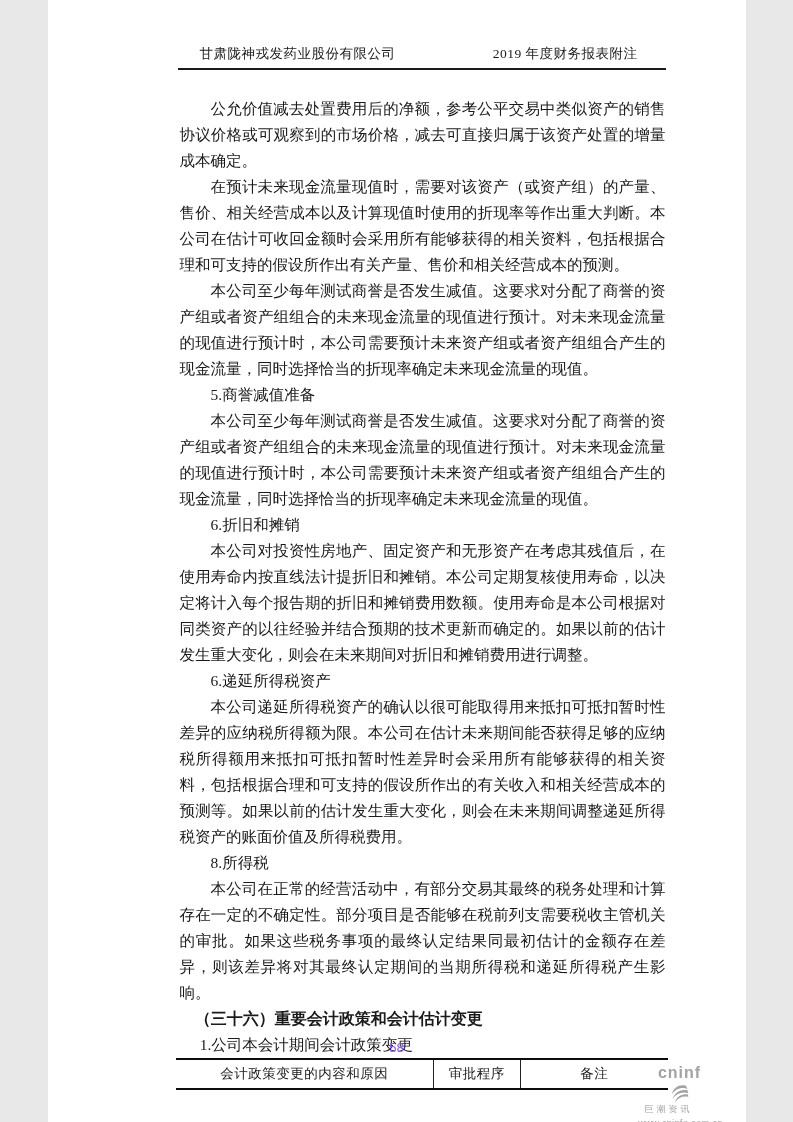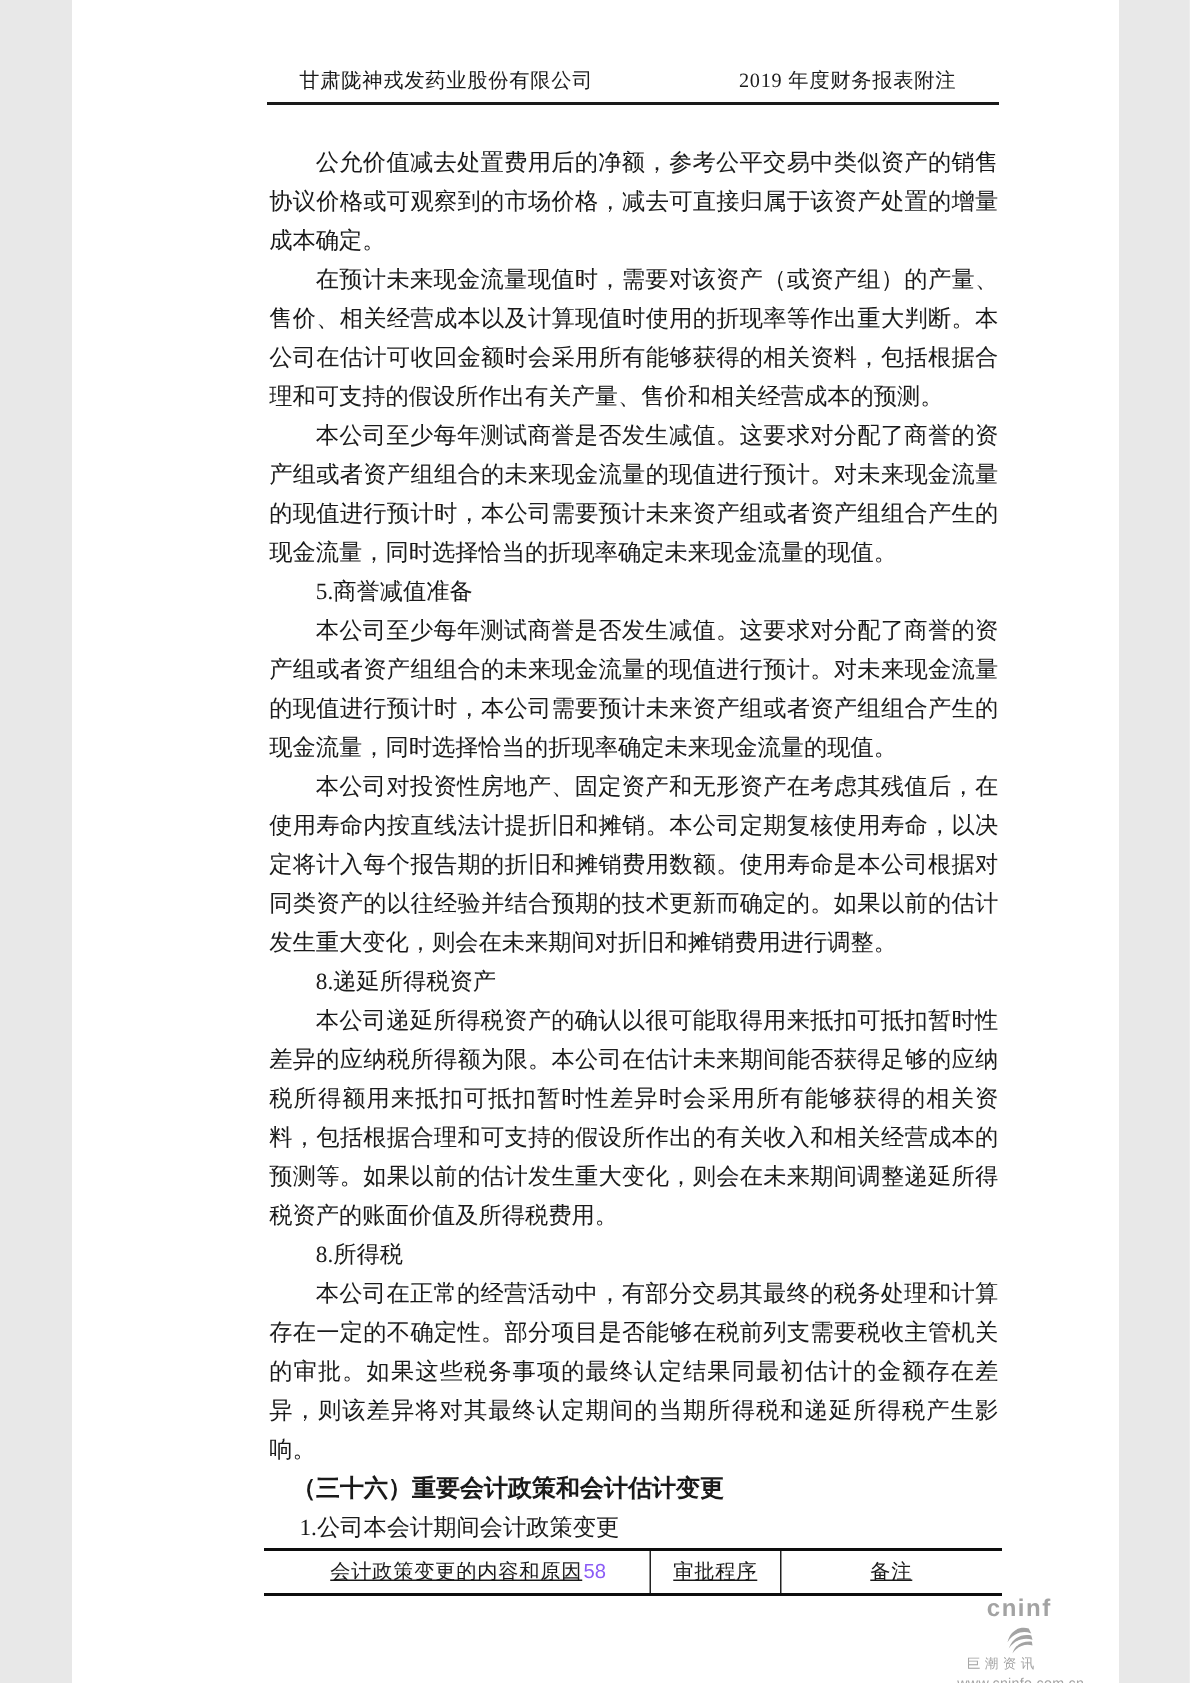--- a/index.html
+++ b/index.html
@@ -63,21 +63,20 @@
     border-top:2.5px solid #0d0d0d;
     border-bottom:2.5px solid #0d0d0d;
     font-size:13.5px;
   }
   .policy-table th{
     font-weight:normal;
     text-align:center;
     height:22px;
     padding:1px 2px;
     letter-spacing:.5px;
-    text-decoration:underline;
   }
   .policy-table th + th{ border-left:1px solid #222; }
   .col1{width:52.4%;} .col2{width:17.7%;} .col3{width:29.9%;}
   
   .page-number{
     position:absolute;
     left:0;right:0;
     top:1040px;
     text-align:center;
     font-family:"Liberation Sans","DejaVu Sans",sans-serif;
@@ -129,22 +128,23 @@
     <span class="company">甘肃陇神戎发药业股份有限公司</span>
     <span class="doc-title">2019 年度财务报表附注</span>
   </div>
 
   <div class="content">
     <p class="para">公允价值减去处置费用后的净额，参考公平交易中类似资产的销售协议价格或可观察到的市场价格，减去可直接归属于该资产处置的增量成本确定。</p>
     <p class="para">在预计未来现金流量现值时，需要对该资产（或资产组）的产量、售价、相关经营成本以及计算现值时使用的折现率等作出重大判断。本公司在估计可收回金额时会采用所有能够获得的相关资料，包括根据合理和可支持的假设所作出有关产量、售价和相关经营成本的预测。</p>
     <p class="para">本公司至少每年测试商誉是否发生减值。这要求对分配了商誉的资产组或者资产组组合的未来现金流量的现值进行预计。对未来现金流量的现值进行预计时，本公司需要预计未来资产组或者资产组组合产生的现金流量，同时选择恰当的折现率确定未来现金流量的现值。</p>
     <p class="num-heading">5.商誉减值准备</p>
     <p class="para">本公司至少每年测试商誉是否发生减值。这要求对分配了商誉的资产组或者资产组组合的未来现金流量的现值进行预计。对未来现金流量的现值进行预计时，本公司需要预计未来资产组或者资产组组合产生的现金流量，同时选择恰当的折现率确定未来现金流量的现值。</p>
+    <p class="num-heading">6.折旧和摊销</p>
     <p class="para">本公司对投资性房地产、固定资产和无形资产在考虑其残值后，在使用寿命内按直线法计提折旧和摊销。本公司定期复核使用寿命，以决定将计入每个报告期的折旧和摊销费用数额。使用寿命是本公司根据对同类资产的以往经验并结合预期的技术更新而确定的。如果以前的估计发生重大变化，则会在未来期间对折旧和摊销费用进行调整。</p>
-    <p class="num-heading">8.递延所得税资产</p>
+    <p class="num-heading">6.递延所得税资产</p>
     <p class="para">本公司递延所得税资产的确认以很可能取得用来抵扣可抵扣暂时性差异的应纳税所得额为限。本公司在估计未来期间能否获得足够的应纳税所得额用来抵扣可抵扣暂时性差异时会采用所有能够获得的相关资料，包括根据合理和可支持的假设所作出的有关收入和相关经营成本的预测等。如果以前的估计发生重大变化，则会在未来期间调整递延所得税资产的账面价值及所得税费用。</p>
     <p class="num-heading">8.所得税</p>
     <p class="para">本公司在正常的经营活动中，有部分交易其最终的税务处理和计算存在一定的不确定性。部分项目是否能够在税前列支需要税收主管机关的审批。如果这些税务事项的最终认定结果同最初估计的金额存在差异，则该差异将对其最终认定期间的当期所得税和递延所得税产生影响。</p>
     <p class="section-heading">（三十六）重要会计政策和会计估计变更</p>
     <p class="item-line">1.公司本会计期间会计政策变更</p>
 
     <table class="policy-table">
       <colgroup>
           <col class="col1">
           <col class="col2">

